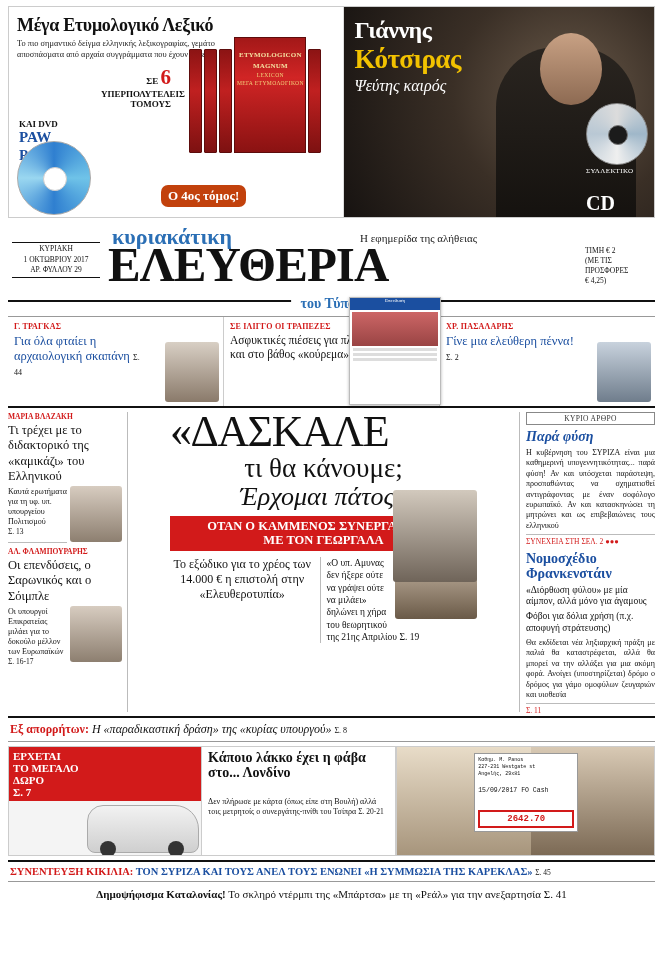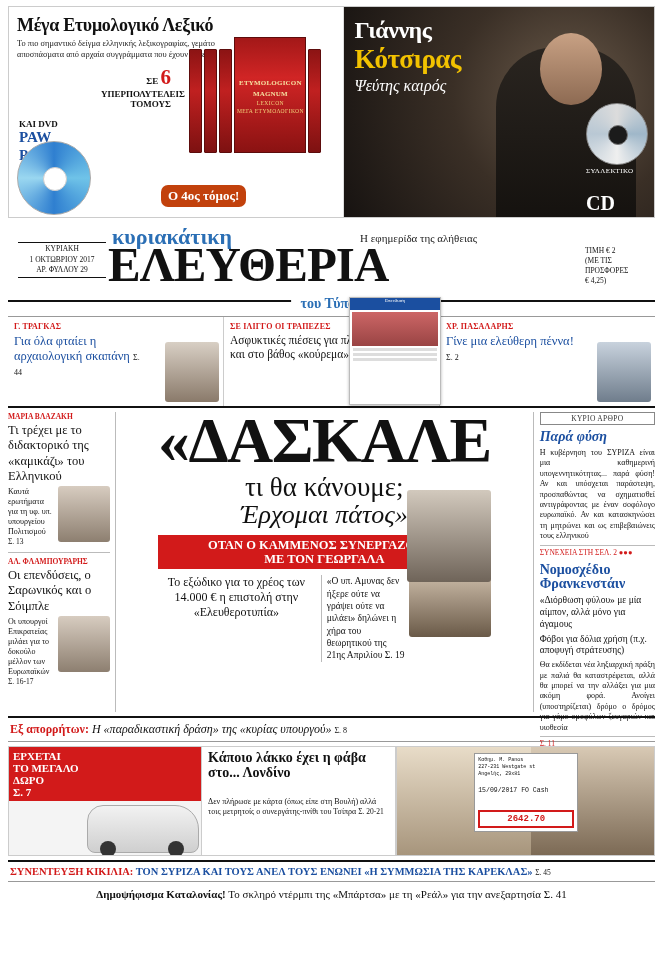--- a/index.html
+++ b/index.html
@@ -19,21 +19,21 @@
   .ad-left { width:52%; position:relative; background:#fff; padding:6px 8px; border-right:1px solid #ddd; overflow:hidden;}
   .ad-left h1 { font-size:18px; margin:2px 0 3px 0; font-weight:bold; letter-spacing:-0.3px; }
   .ad-left .sub { font-size:8.4px; line-height:1.25; color:#222; width:74%; }
   .ad-left .vol { position:absolute; left:92px; top:58px; width:70px; text-align:right; font-size:9px; font-weight:bold; color:#111; line-height:1.15;}
   .ad-left .vol .big { font-size:21px; color:#d21a1a; font-weight:bold; }
   .ad-left .dvd { position:absolute; left:10px; top:112px; font-size:9px; font-weight:bold; line-height:1.15; }
   .ad-left .dvd .paw { color:#1b4fa0; font-size:15px; font-weight:bold; }
   .ad-left .fourth { position:absolute; left:152px; bottom:10px; background:#c2410c; color:#fff; font-size:13px; font-weight:bold; padding:4px 7px; line-height:1.05; border-radius:7px;}
   .books { position:absolute; right:4px; top:28px; width:150px; height:118px; display:flex; align-items:flex-end; gap:2px;}
   .book { width:13px; height:104px; background:linear-gradient(180deg,#8c1414,#c02020 40%,#7d1111); border:1px solid #5d0c0c; border-radius:1px;}
-  .bigbook { width:72px; height:116px; background:linear-gradient(180deg,#a31818,#d12525 35%,#8a1212); border:1px solid #5d0c0c; color:#f2d07a; font-size:5.6px; text-align:center; padding-top:40px; line-height:1.5; letter-spacing:.4px;}
+  .bigbook { width:72px; height:116px; background:linear-gradient(180deg,#a31818,#d12525 35%,#8a1212); border:1px solid #5d0c0c; color:#f2d07a; font-size:5.6px; text-align:center; padding-top:12px; line-height:1.5; letter-spacing:.4px;}
   .bigbook .t { font-size:7px; color:#f5e0a0; font-weight:bold; letter-spacing:.2px;}
   .disc { position:absolute; left:8px; bottom:2px; width:74px; height:74px; border-radius:50%;
     background: conic-gradient(#2f7fd0,#6fc3e8,#2f7fd0,#9ad7f0,#2f7fd0); border:1px solid #aaa;}
   .disc:after{ content:''; position:absolute; left:50%; top:50%; width:22px;height:22px;margin:-11px 0 0 -11px;border-radius:50%;background:#fff;border:1px solid #ccc;}
 
   .ad-right { width:48%; position:relative; background:#1b1b1b; overflow:hidden; }
   .ad-right .photo { position:absolute; inset:0; background:
      radial-gradient(circle at 72% 42%, #6a5a4a 0%, #3a2f26 45%, #171311 100%);}
   .ad-right .figure { position:absolute; right:18px; bottom:0; width:140px; height:170px;
      background: linear-gradient(180deg,#2a2520 0%,#15120f 100%); border-radius:60px 60px 0 0;}
@@ -47,21 +47,21 @@
      background: conic-gradient(#dcdcdc,#9fb7c9,#efefef,#b9c8d4,#dcdcdc); border:1px solid #888; position:relative;}
   .cd-badge .cdisc:after{content:'';position:absolute;left:50%;top:50%;width:18px;height:18px;margin:-9px 0 0 -9px;border-radius:50%;background:#1b1b1b;border:1px solid #777;}
   .cd-badge .lbl{ font-size:7px; letter-spacing:.4px; margin-top:2px;}
   .cd-badge .cd{ font-size:20px; font-weight:bold; line-height:1;margin-top:18px;}
 
   
   .masthead { position:relative; height:82px; margin-top:2px; border-bottom:2px solid #111; }
   .kyriakatiki { position:absolute; left:104px; top:4px; font-size:22px; color:#2b6fb5; font-weight:bold; font-family:"Liberation Serif",serif;}
   .slogan { position:absolute; left:352px; top:12px; font-size:11px; color:#222;}
   .logo { position:absolute; left:100px; top:20px; font-size:49px; font-weight:bold; letter-spacing:-1px; line-height:1; }
-  .dateblk { position:absolute; left:10px; top:22px; width:88px; text-align:center; font-size:7.5px; line-height:1.4; color:#111;}
+  .dateblk { position:absolute; left:4px; top:22px; width:88px; text-align:center; font-size:7.5px; line-height:1.4; color:#111;}
   .dateblk .bar { border-top:1px solid #111; border-bottom:1px solid #111; padding:1px 0;}
   .priceblk { position:absolute; right:4px; top:26px; width:66px; font-size:7.5px; line-height:1.35; color:#111;}
   .tipou { position:absolute; left:50%; transform:translateX(-50%); bottom:-12px; background:#fff; padding:0 10px; font-size:14px; color:#2b6fb5; font-weight:bold;}
 
   
   .teasers { display:flex; height:92px; margin-top:14px; border-top:1px solid #999; border-bottom:2px solid #111;}
   .teaser { flex:1; padding:5px 6px; position:relative; border-right:1px solid #ccc; }
   .teaser:last-child{border-right:none;}
   .teaser .by { font-size:8px; color:#d21a1a; font-weight:bold; letter-spacing:.2px;}
   .teaser .tx { font-size:12.5px; color:#1b4fa0; line-height:1.2; margin-top:3px; width:66%;}
@@ -82,21 +82,21 @@
   .col-left { width:120px; padding-right:5px; border-right:1px solid #bbb; position:relative;}
   .col-left .by{font-size:7.5px;color:#d21a1a;font-weight:bold;}
   .col-left .lead{font-size:12.5px;line-height:1.22;margin-top:2px;}
   .col-left .small{font-size:8px;line-height:1.25;margin-top:3px;}
   .col-left .pg{font-size:7.5px;}
   .mini { width:52px;height:56px;border-radius:3px;float:right;margin:2px 0 2px 3px;
     background:linear-gradient(180deg,#d7ccc0,#8d7f70);}
   .col-left hr{border:none;border-top:1px solid #bbb;margin:6px 0 4px;}
 
   .col-mid { flex:1; padding:0 6px; position:relative;}
-  .huge { font-size:64px; font-weight:bold; line-height:.92; letter-spacing:-1.5px; margin:0; }
+  .huge { font-size:44px; font-weight:normal; line-height:.92; letter-spacing:-1.5px; margin:0; }
   .sub2 { font-size:27px; line-height:1.05; text-align:center; margin-top:2px;}
   .sub3 { font-size:26px; line-height:1.05; text-align:center; font-style:italic;}
   .kicker { background:#d21a1a; color:#fff; font-size:12.5px; font-weight:bold; text-align:center; padding:3px 2px; margin-top:6px; line-height:1.15;}
   .midcols{ display:flex; gap:6px; margin-top:6px;}
   .midcols .c1{ width:48%; font-size:12px; line-height:1.25; text-align:center;}
   .midcols .c2{ width:52%; font-size:9.5px; line-height:1.3; border-left:1px solid #bbb; padding-left:5px;}
   .portrait { position:absolute; right:6px; top:78px; width:84px;height:92px;border-radius:3px;
      background:linear-gradient(180deg,#d2c9bd,#6f6459);}
   .portrait2 { float:right; width:82px;height:62px;border-radius:3px;margin:0 0 2px 4px;
      background:linear-gradient(180deg,#c9b9a6,#6a5a48);}

